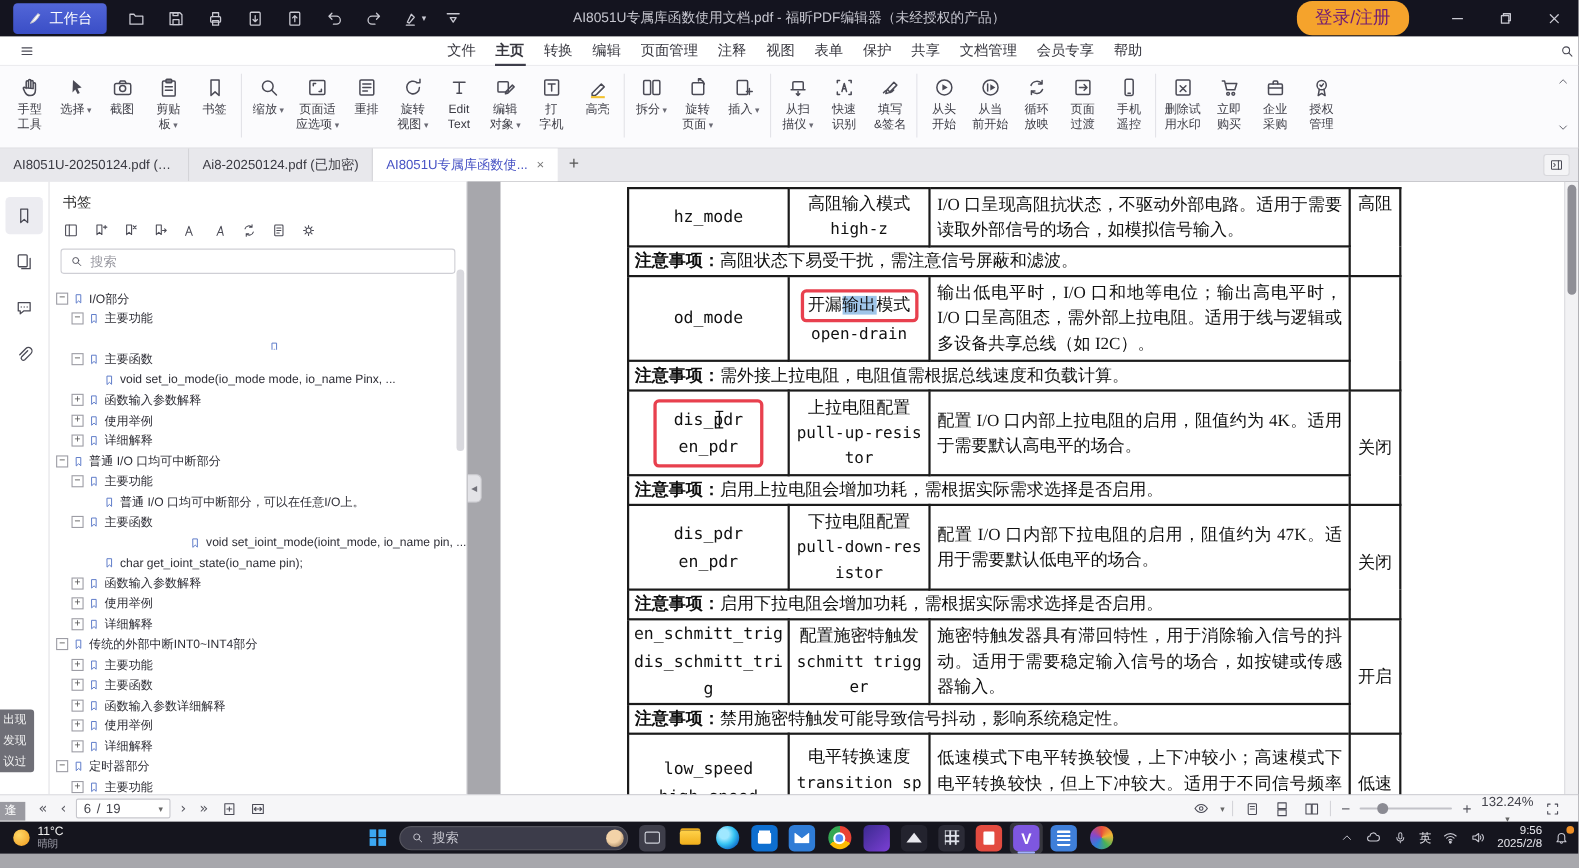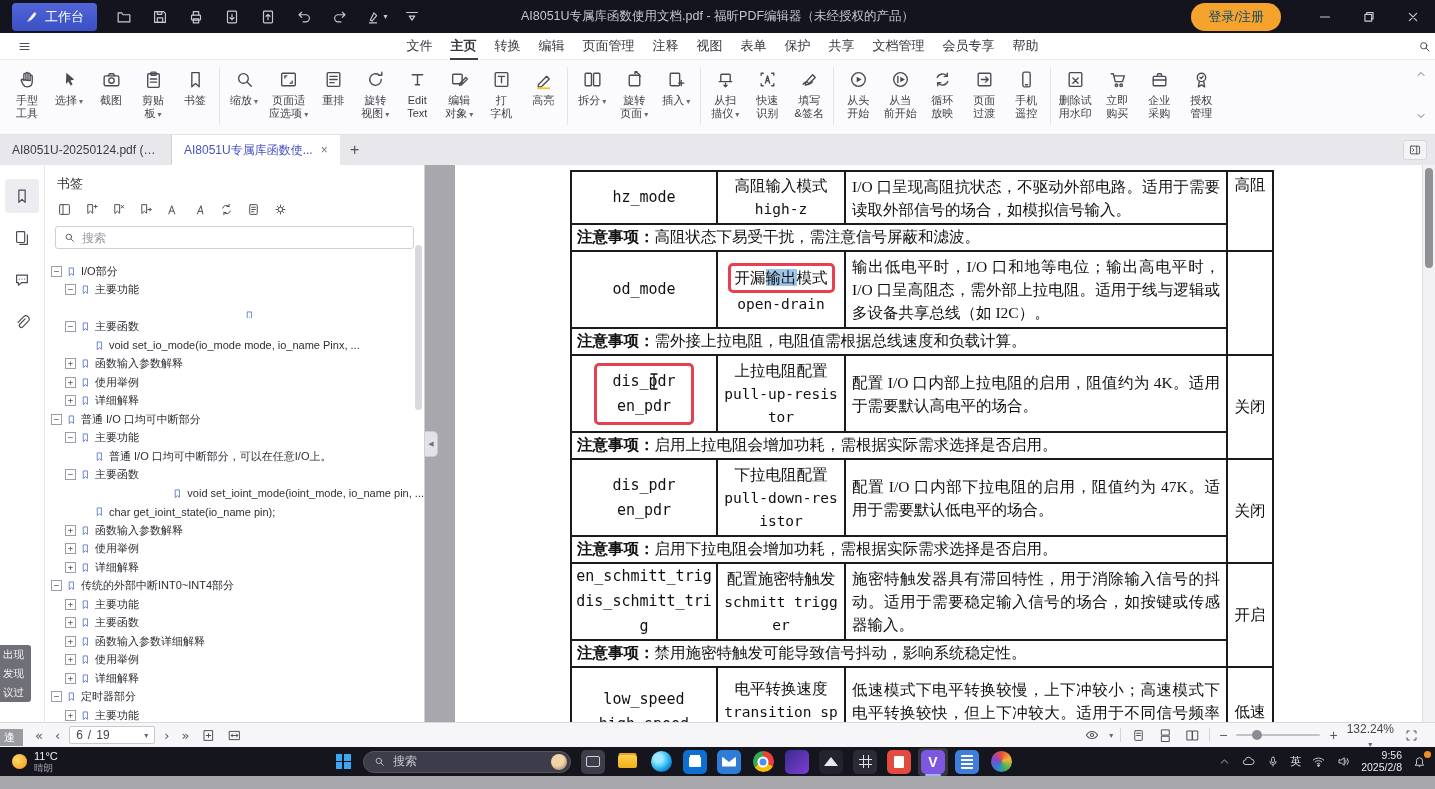--- a/index.html
+++ b/index.html
@@ -15,21 +15,21 @@
   .ic.light .f { fill:#c9c9d2; }
 
   
   .titlebar { height:33px; background:#14141f; display:flex; align-items:center; padding-left:12px; position:relative; }
   .ws-btn { display:flex; align-items:center; gap:6px; background:linear-gradient(#5266d8,#3a4ec6); color:#fff; font-size:13px; padding:5px 13px; border-radius:4px; cursor:pointer; }
   .tb-icons { display:flex; align-items:center; gap:10px; margin-left:14px; }
   .tb-ic { width:26px; height:26px; display:flex; align-items:center; justify-content:center; border-radius:3px; }
   .tb-ic .dd-caret { font-size:8px; color:#c9c9d2; margin-left:1px; }
   .tb-title { position:absolute; left:50%; transform:translateX(-50%); color:#c6c6cf; font-size:12.5px; white-space:nowrap; }
   .tb-right { margin-left:auto; display:flex; align-items:center; }
-  .login-btn { background:#f5a32c; color:#0c4a6e; font-size:13px; padding:5px 17px; border-radius:14px; margin-right:22px; cursor:pointer; }
+  .login-btn { background:#f5a32c; color:#701a75; font-size:16px; padding:5px 17px; border-radius:14px; margin-right:22px; cursor:pointer; }
   .win-btn { width:44px; height:46px; display:flex; align-items:center; justify-content:center; }
 
   
   .menubar { height:27px; background:#fff; display:flex; align-items:center; padding-left:14px; gap:2px; border-bottom:1px solid #ececef;justify-content:space-between; }
   .menu-ham { width:20px; height:20px; display:flex; align-items:center; justify-content:center; }
   .menu-item { font-size:13px; color:#37373f; padding:4px 9px; cursor:pointer; position:relative; white-space:nowrap; }
   .menu-item.active { font-weight:bold; }
   .menu-item.active::after { content:''; position:absolute; left:8px; right:8px; bottom:-1px; height:2px; background:#3d3d4a; }
   .menu-search { width:22px; height:20px; display:flex; align-items:center; justify-content:center; margin-left:2px; }
 
@@ -577,20 +577,23 @@
           <path d="M5 7.5l5 5 5-5"></path>
         </svg>
       </span>
   </div>
 </div>
 
 <div class="tabbar">
   <span style="display:flex;align-items:stretch;">
       <div class="tab">
         <span class="tab-label">AI8051U-20250124.pdf (已...</span>
+      </div>
+      <div class="tab">
+        <span class="tab-label">Ai8-20250124.pdf (已加密)</span>
       </div>
       <div class="tab active">
         <span class="tab-label">AI8051U专属库函数使...</span>
         <span class="tab-close">×</span>
       </div>
     </span>
   <div class="tab-new">+</div>
   <div class="tabbar-right">
     <div class="panel-toggle-btn">
       <span>

